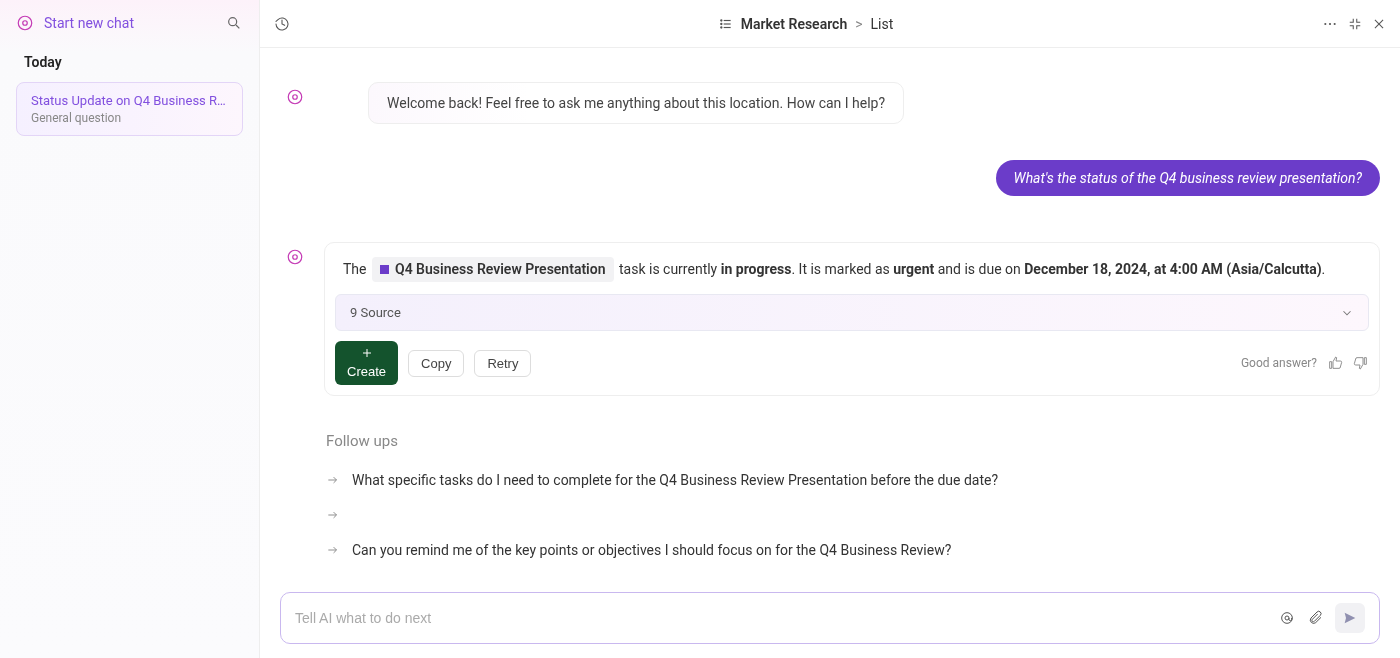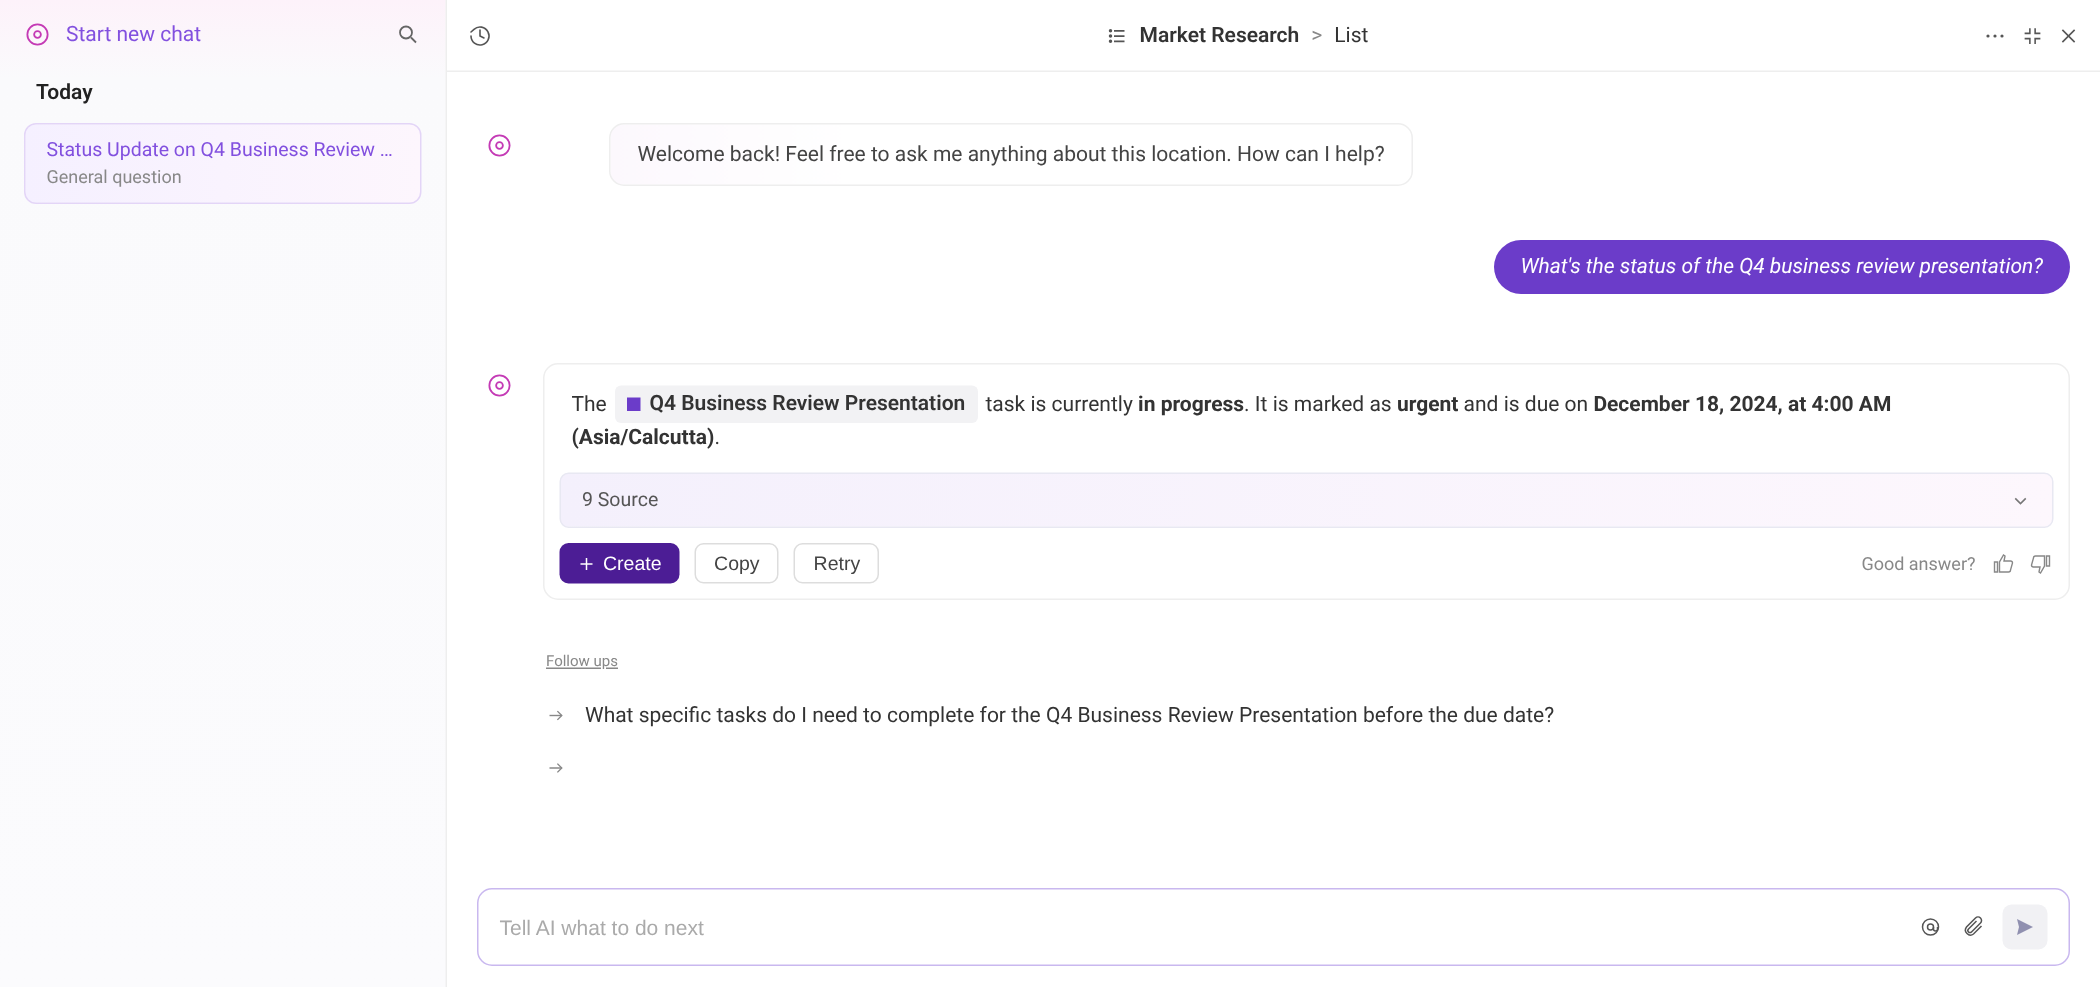--- a/index.html
+++ b/index.html
@@ -1,17 +1,17 @@
 <!DOCTYPE html>
 <html><head>
 <meta charset="utf-8">
 <style>
 * { margin: 0; padding: 0; box-sizing: border-box; }
 body { font-family: -apple-system, BlinkMacSystemFont, "Segoe UI", Roboto, sans-serif; width: 1400px; height: 658px; overflow: hidden; display: flex; background: #fff; color: #333; }
-.sidebar { width: 298px; height: 100%; background: linear-gradient(180deg, #fdf2fa 0%, #fafafc 8%, #fbfbfd 100%); border-right: 1px solid #eee; display: flex; flex-direction: column; }
+.sidebar { width: 260px; height: 100%; background: linear-gradient(180deg, #fdf2fa 0%, #fafafc 8%, #fbfbfd 100%); border-right: 1px solid #eee; display: flex; flex-direction: column; }
 .sidebar-header { display: flex; align-items: center; padding: 14px 16px; gap: 10px; }
 .ai-logo { width: 18px; height: 18px; }
 .start-chat { color: #8250df; font-size: 14px; flex: 1; cursor: pointer; }
 .search-btn { color: #666; cursor: pointer; width: 18px; height: 18px; display: flex; align-items: center; justify-content: center; }
 .section-label { font-weight: 600; padding: 8px 24px 8px 24px; font-size: 14px; color: #222; }
 .chat-item { margin: 4px 16px 0 16px; border: 1px solid #e3d5f7; border-radius: 8px; padding: 10px 14px; background: linear-gradient(90deg, #f5f0ff 0%, #fdf6fd 100%); cursor: pointer; }
 .chat-item-title { color: #8250df; font-size: 13px; white-space: nowrap; overflow: hidden; text-overflow: ellipsis; }
 .chat-item-sub { color: #888; font-size: 12px; margin-top: 3px; }
 
 .main { flex: 1; display: flex; flex-direction: column; height: 100%; }
@@ -32,27 +32,27 @@
 .user-bubble { background: #6b3cc9; color: #fff; border-radius: 18px; padding: 10px 18px; font-size: 14px; font-style: italic; }
 
 .answer-card { flex: 1; border: 1px solid #eee; border-radius: 10px; background: #fff; }
 .answer-text { padding: 14px 18px 12px 18px; font-size: 14px; color: #333; line-height: 1.5; }
 .task-chip { display: inline-flex; align-items: center; gap: 6px; background: #f2f2f4; padding: 2px 8px; border-radius: 4px; margin: 0 2px; }
 .task-chip-sq { width: 9px; height: 9px; background: #6b3cc9; }
 .task-chip-text { font-weight: 600; }
 .bold { font-weight: 700; }
 .source-bar { margin: 0 10px; border: 1px solid #e8e8f2; border-radius: 6px; padding: 10px 14px; display: flex; justify-content: space-between; align-items: center; font-size: 13px; color: #555; background: linear-gradient(90deg, #f4f0fc 0%, #fdf7fd 100%); cursor: pointer; }
 .actions-row { display: flex; align-items: center; gap: 10px; padding: 10px; }
-.create-btn { background: #4c1d95; color: #fff; border: none; border-radius: 6px; padding: 6px 12px; font-size: 13px; cursor: pointer; display: inline-flex; align-items: center; gap: 5px; font-weight: 500; }
+.create-btn { background: #14532d; color: #fff; border: none; border-radius: 6px; padding: 6px 12px; font-size: 13px; cursor: pointer; display: inline-flex; align-items: center; gap: 5px; font-weight: 500; flex-direction: column; }
 .ghost-btn { background: #fff; border: 1px solid #ddd; border-radius: 6px; padding: 5px 12px; font-size: 13px; color: #444; cursor: pointer; }
 .spacer { flex: 1; }
 .feedback { font-size: 12px; color: #888; }
 .thumb { cursor: pointer; color: #888; }
 
-.followups-label { font-size: 10px; color: #888; margin: 4px 0 12px 46px; text-decoration: underline; }
+.followups-label { font-size: 15px; color: #888; margin: 4px 0 12px 46px; }
 .followup-item { display: flex; align-items: center; gap: 12px; margin-left: 46px; padding: 10px 0; font-size: 14px; color: #333; cursor: pointer; }
 .arrow-small { color: #888; }
 
 .composer-wrap { padding: 12px 20px 14px 20px; }
 .composer { border: 1px solid #c9b8ef; border-radius: 10px; display: flex; align-items: center; padding: 10px 14px; gap: 12px; }
 .composer-input { flex: 1; border: none; outline: none; font-size: 14px; color: #333; background: transparent; }
 .composer-input::placeholder { color: #aaa; }
 .composer-icon { color: #555; cursor: pointer; }
 .send-btn { width: 30px; height: 30px; border-radius: 6px; background: #f1f1f4; display: flex; align-items: center; justify-content: center; color: #9090b0; cursor: pointer; }
 svg { display: block; }
@@ -221,20 +221,29 @@
       <span>What specific tasks do I need to complete for the Q4 Business Review Presentation before the due date?</span>
     </div>
     <div class="followup-item">
       <span class="arrow-small">
           <svg viewBox="0 0 24 24" width="14" height="14">
             <line x1="4" y1="12" x2="18" y2="12" stroke="#888" stroke-width="1.6"></line>
             <polyline points="13 7 18 12 13 17" stroke="#888" stroke-width="1.6" fill="none"></polyline>
           </svg>
         </span>
     </div>
+    <div class="followup-item">
+      <span class="arrow-small">
+          <svg viewBox="0 0 24 24" width="14" height="14">
+            <line x1="4" y1="12" x2="18" y2="12" stroke="#888" stroke-width="1.6"></line>
+            <polyline points="13 7 18 12 13 17" stroke="#888" stroke-width="1.6" fill="none"></polyline>
+          </svg>
+        </span>
+      <span>Can you remind me of the key points or objectives I should focus on for the Q4 Business Review?</span>
+    </div>
 
   </div>
 
   <div class="composer-wrap">
     <div class="composer">
       <input class="composer-input" placeholder="Tell AI what to do next" style="">
       <span class="composer-icon">
         <svg viewBox="0 0 24 24" width="16" height="16">
             <circle cx="12" cy="12" r="8" stroke="#555" stroke-width="1.5" fill="none"></circle>
             <circle cx="12" cy="12" r="3" stroke="#555" stroke-width="1.5" fill="none"></circle>

